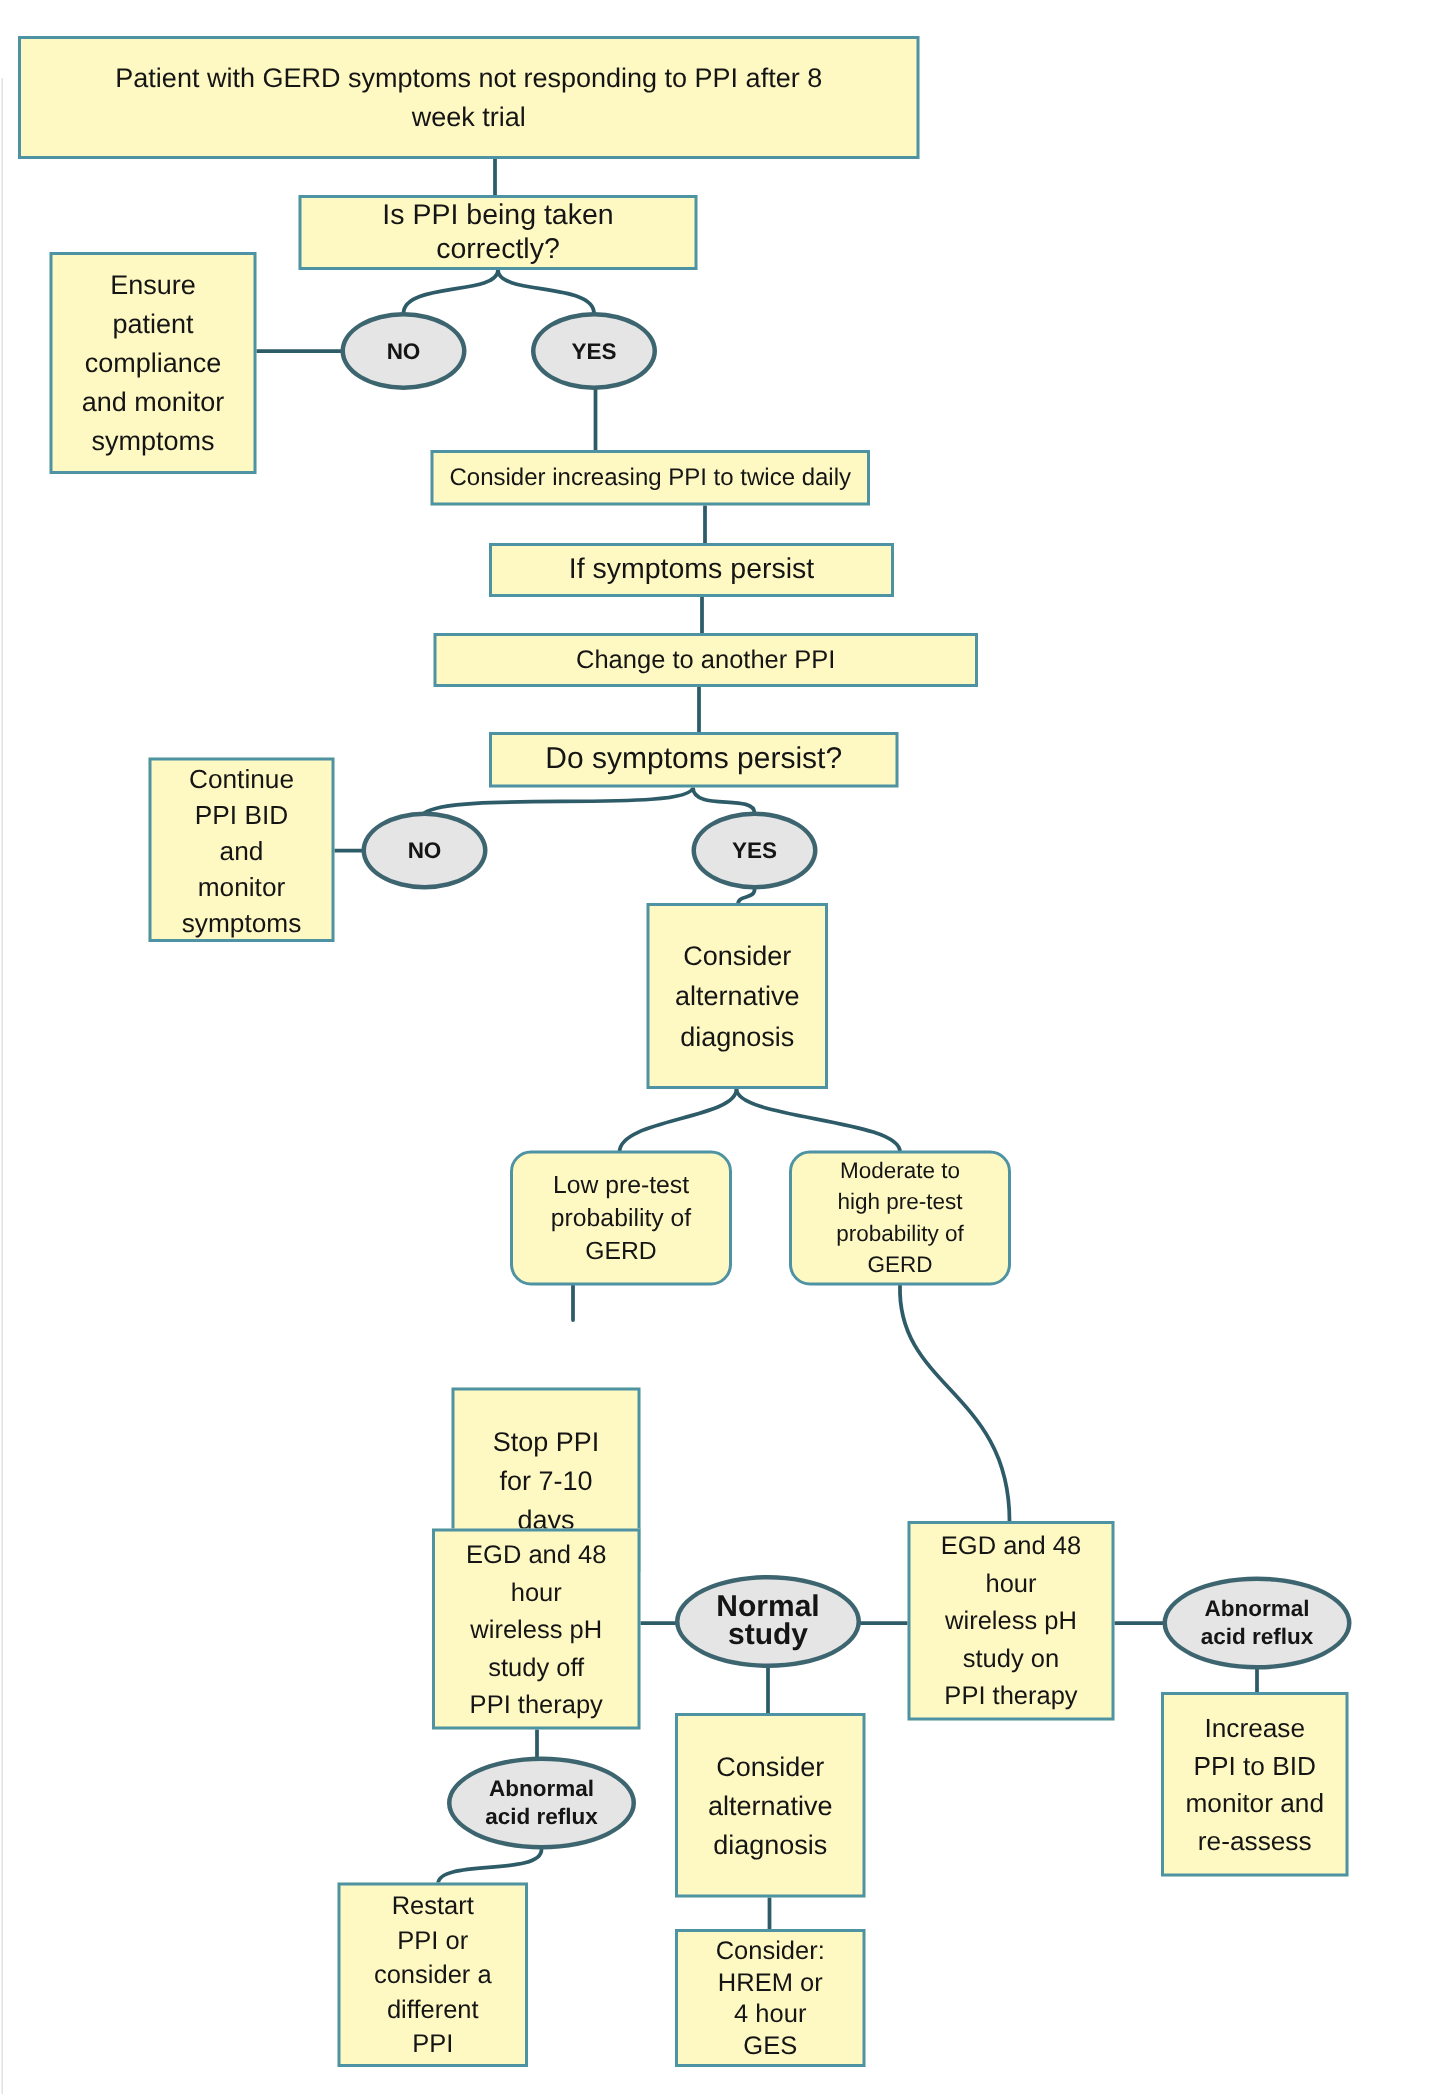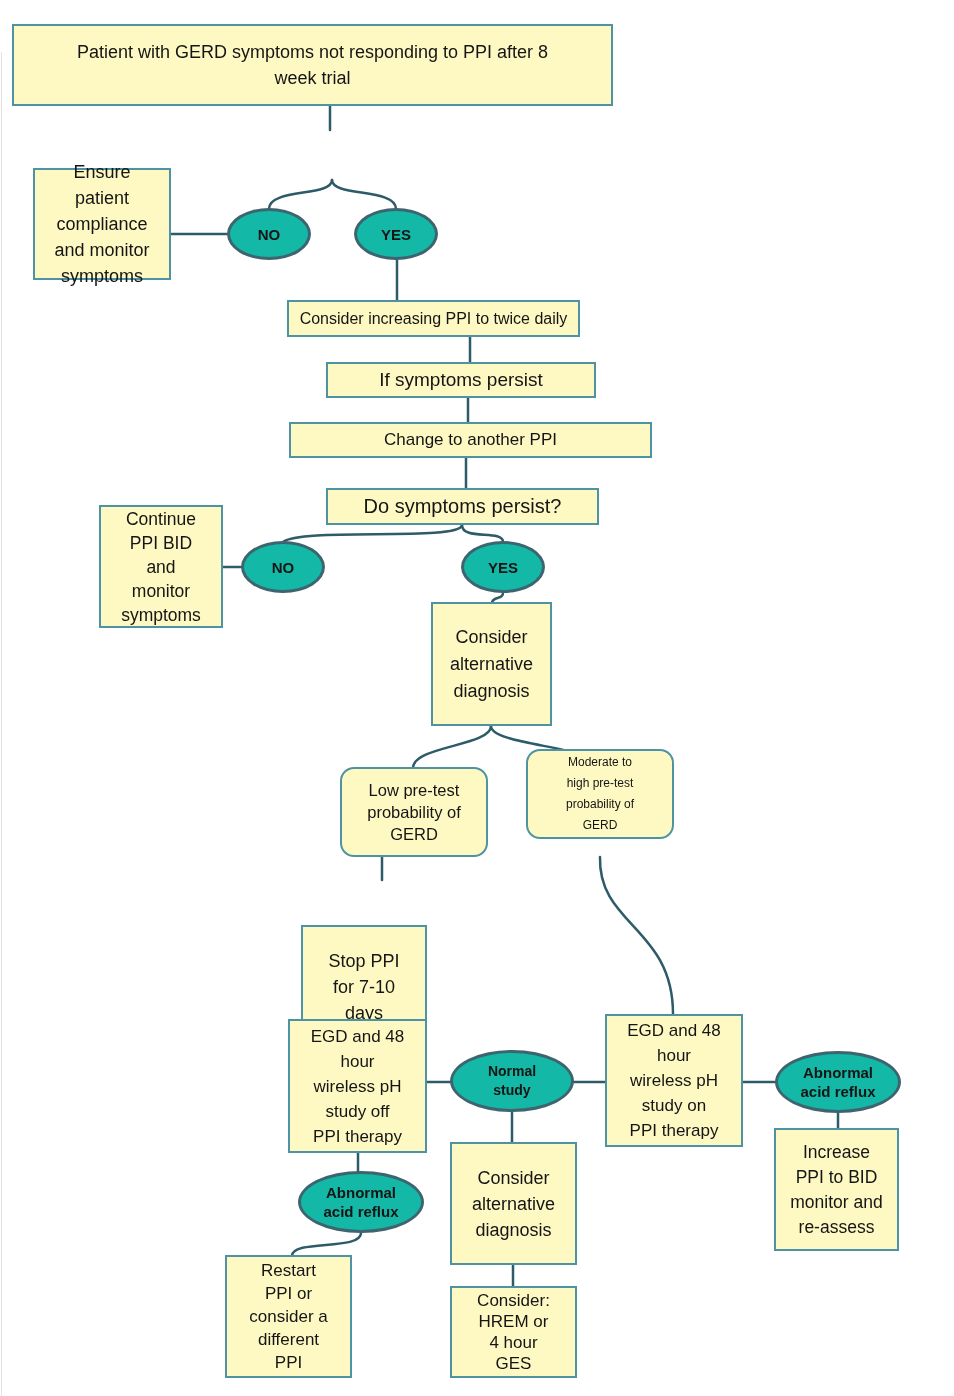--- a/index.html
+++ b/index.html
@@ -37,21 +37,21 @@
     box-sizing: border-box;
   }
   .box {
     background: #fef9c3;
     border: 2px solid #4e93a4;
   }
   .rounded {
     border-radius: 14px;
   }
   .ellipse {
-    background: #14b8a6;
+    background: #e5e5e5;
     border: 3px solid #3d6570;
     border-radius: 50%;
     font-weight: bold;
   }
   .label {
     white-space: pre-line;
     display: block;
   }
   .edge-artifact {
     position: absolute;
@@ -95,22 +95,26 @@
     <path d="M838,1113 L838,1128"></path>
     <path d="M361,1233 C361,1251 292,1239 292,1256"></path>
     <path d="M513,1265 L513,1286"></path>
   </svg>
 
   <div class="node box" style="left:12px; top:24px; width:601px; height:82px; font-size:18px; line-height:26px;">
     <span class="label">Patient with GERD symptoms not responding to PPI after 8
 week trial</span>
   </div>
 
-
-  <div class="node box" style="left:33px; top:168px; width:138px; height:112px; font-size:18px; line-height:26px;">
+  <div class="node box" style="left:199px; top:130px; width:266px; height:50px; font-size:19px; line-height:23px;">
+    <span class="label">Is PPI being taken
+correctly?</span>
+  </div>
+
+  <div class="node box" style="left:33px; top:168px; width:138px; height:148px; font-size:18px; line-height:26px;">
     <span class="label">Ensure
 patient
 compliance
 and monitor
 symptoms</span>
   </div>
 
   <div class="node ellipse" style="left:227px; top:208px; width:84px; height:52px; font-size:15px;">
     <span class="label">NO</span>
   </div>
@@ -156,42 +160,42 @@
 alternative
 diagnosis</span>
   </div>
 
   <div class="node box rounded" style="left:340px; top:767px; width:148px; height:90px; font-size:16.5px; line-height:22px;">
     <span class="label">Low pre-test
 probability of
 GERD</span>
   </div>
 
-  <div class="node box rounded" style="left:526px; top:749px; width:148px; height:90px; font-size:12px; line-height:21px;">
+  <div class="node box rounded" style="left:526px; top:767px; width:148px; height:90px; font-size:15px; line-height:21px;">
     <span class="label">Moderate to
 high pre-test
 probability of
 GERD</span>
   </div>
 
   <div class="node box" style="left:301px; top:925px; width:126px; height:123px; font-size:18px; line-height:26px;">
     <span class="label">Stop PPI
 for 7-10
 days</span>
   </div>
 
   <div class="node box" style="left:288px; top:1019px; width:139px; height:134px; font-size:17px; line-height:25px;">
     <span class="label">EGD and 48
 hour
 wireless pH
 study off
 PPI therapy</span>
   </div>
 
-  <div class="node ellipse" style="left:450px; top:1050px; width:124px; height:62px; font-size:14px; line-height:19px;">
+  <div class="node ellipse" style="left:450px; top:1050px; width:124px; height:62px; font-size:20px; line-height:19px;">
     <span class="label">Normal
 study</span>
   </div>
 
   <div class="node box" style="left:605px; top:1014px; width:138px; height:133px; font-size:17px; line-height:25px;">
     <span class="label">EGD and 48
 hour
 wireless pH
 study on
 PPI therapy</span>

